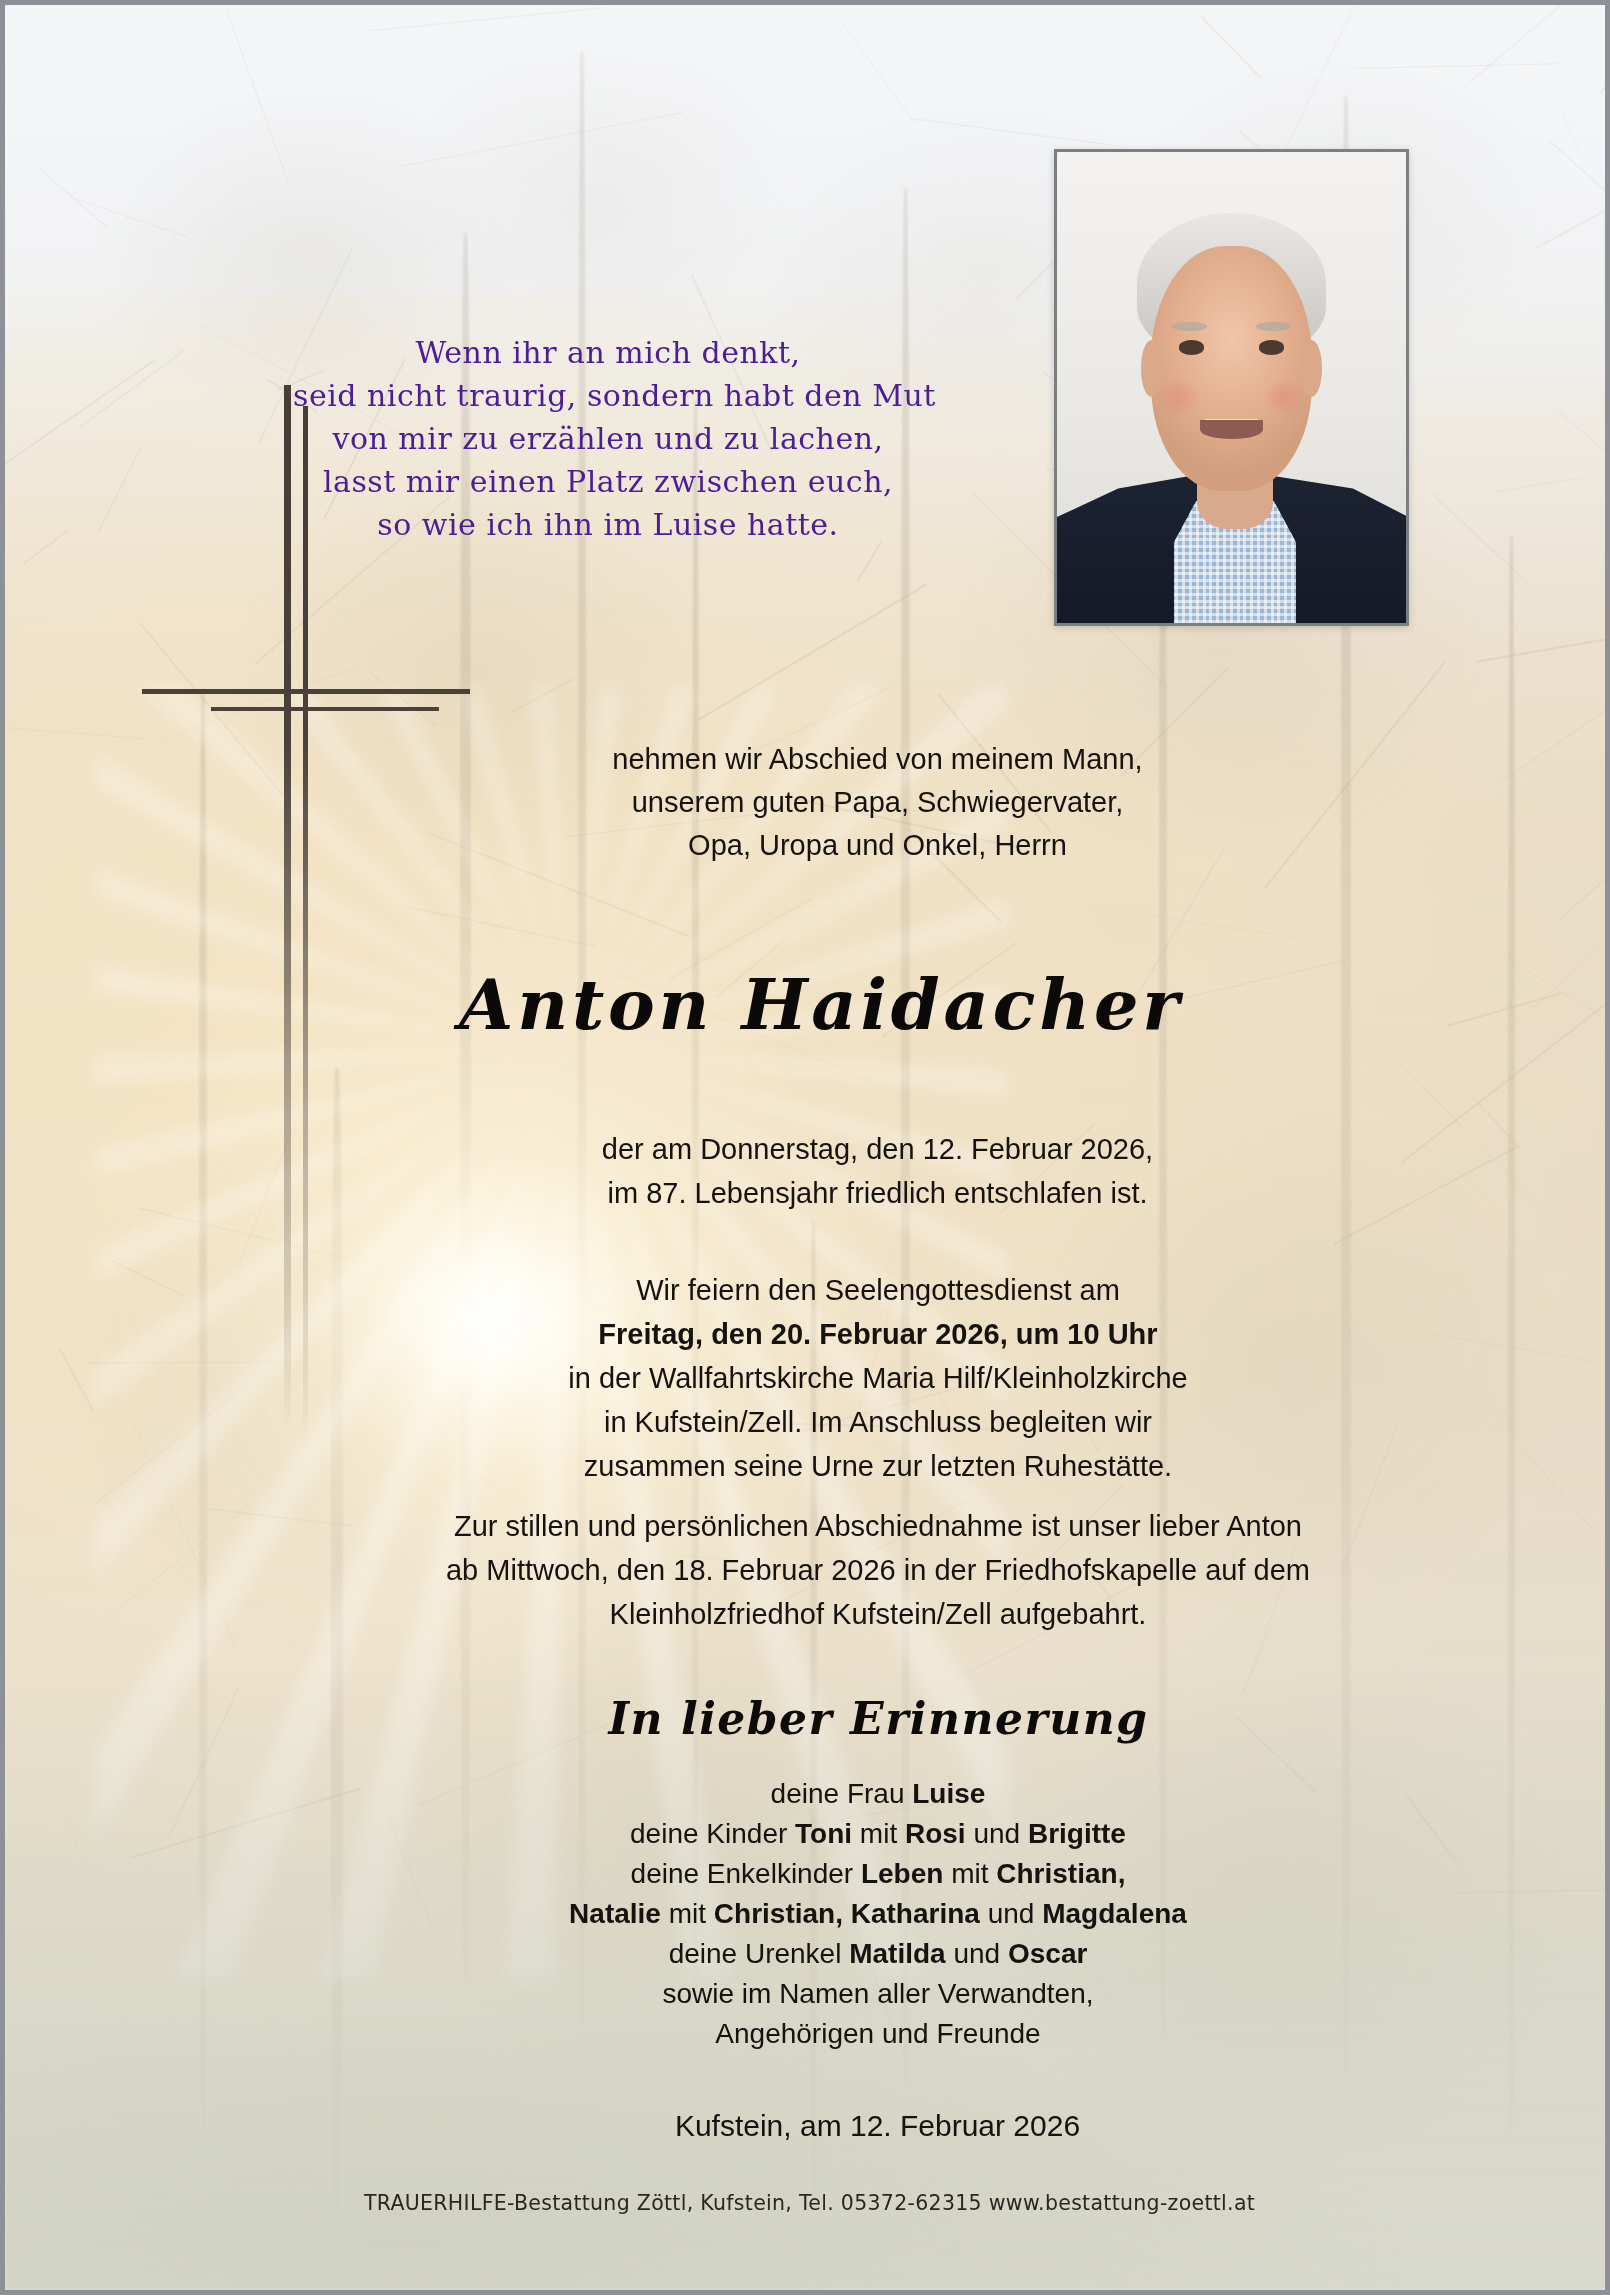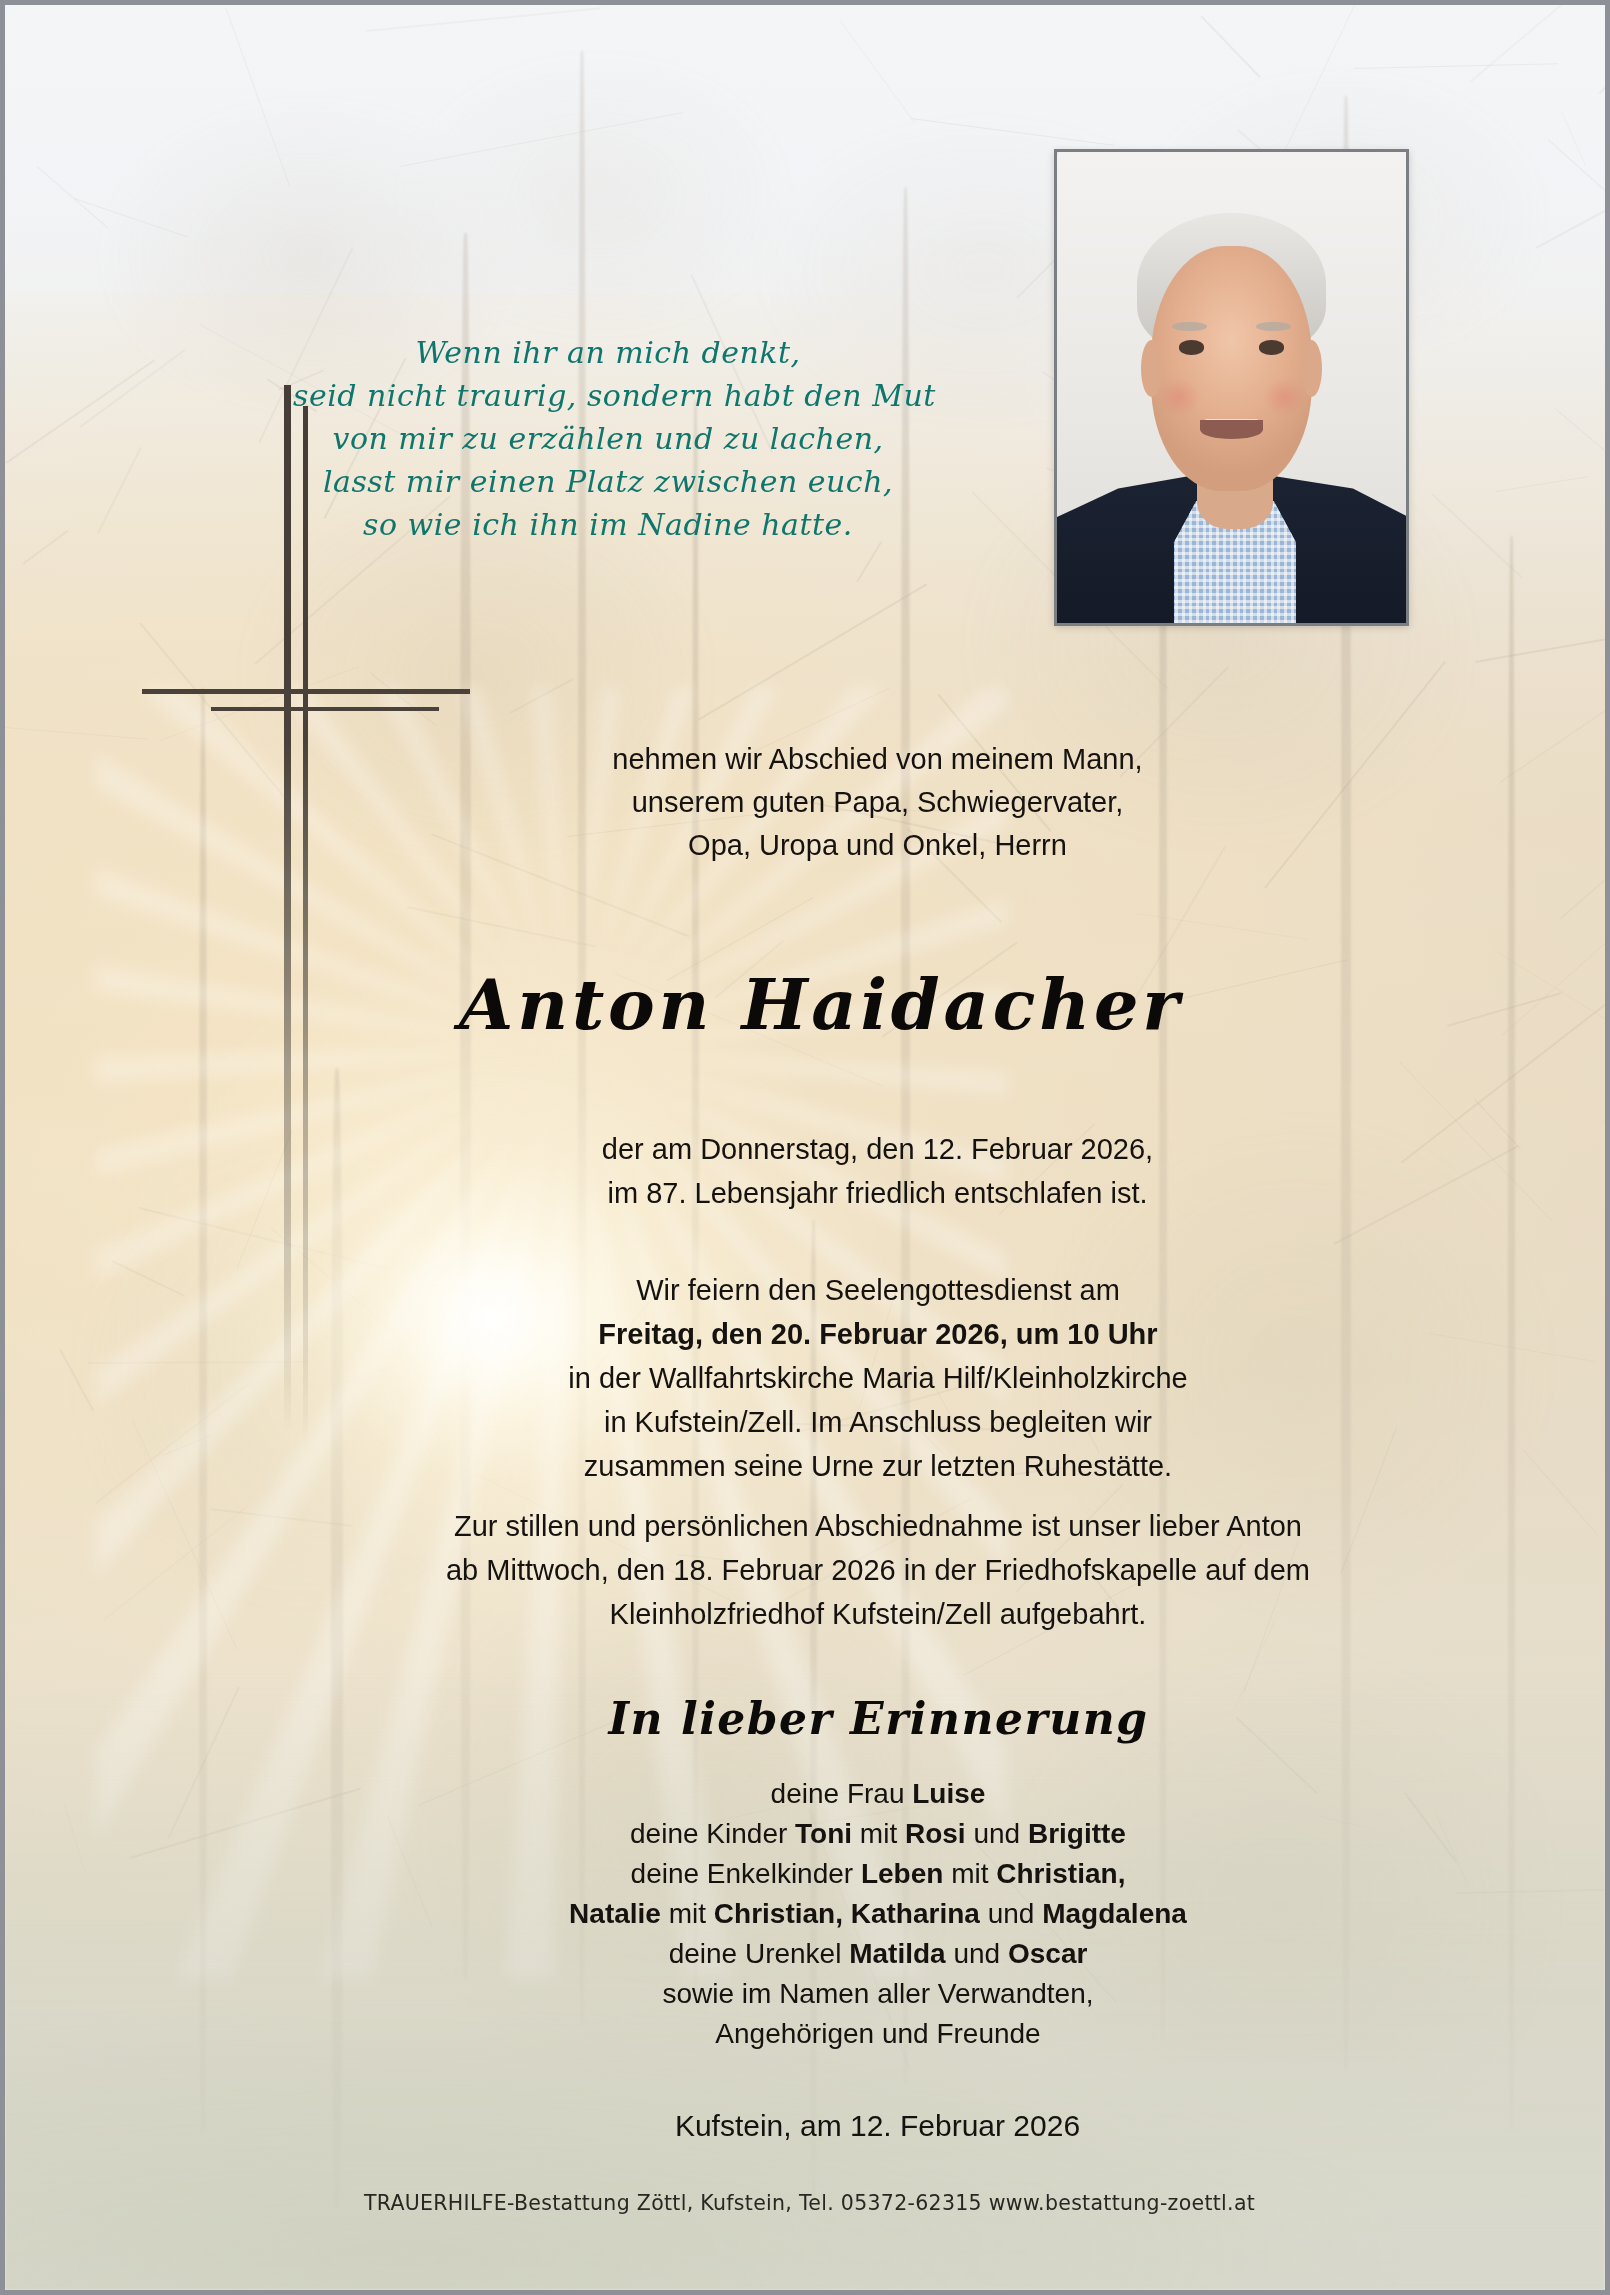--- a/index.html
+++ b/index.html
@@ -113,22 +113,22 @@
   .ph-mouth{position:absolute;left:41%;top:57%;width:18%;height:4%;
     background:#8e5b52;border-radius:0 0 50% 50%;}
   .ph-teeth{position:absolute;left:42.5%;top:56.6%;width:15%;height:2%;background:#efe6dc;border-radius:1.5px;}
   .ph-cheek{position:absolute;top:48%;width:12%;height:8%;border-radius:50%;
     background:radial-gradient(closest-side, rgba(226,132,120,.5), rgba(226,132,120,0));}
   .ph-cheek.l{left:29%;} .ph-cheek.r{right:29%;}
 
   
   .txt{position:absolute;color:#15120f;text-align:center;}
   .poem{left:288px;top:326px;width:630px;
-        font-family:"DejaVu Serif",serif;font-style:italic;
-        font-size:30px;line-height:43px;letter-spacing:0.5px;color:#0f766e;}
+        font-family:"DejaVu Serif",serif;
+        font-size:30px;line-height:43px;letter-spacing:0.5px;color:#4c1d95;}
   .poem div{white-space:nowrap;}
 
   .intro{left:455px;top:733px;width:835px;font-size:29px;line-height:43px;
          font-weight:400;color:#16120f;}
 
   .name{left:349px;top:958px;width:934px;
         font-family:"DejaVu Serif",serif;font-style:italic;font-weight:700;
         font-size:70px;line-height:84px;letter-spacing:3.8px;color:#0c0a08;}
 
   .death{left:455px;top:1122px;width:835px;font-size:29px;line-height:44px;}
@@ -333,21 +333,21 @@
     <div class="ph-cheek r"></div>
     <div class="ph-teeth"></div>
     <div class="ph-mouth"></div>
   </div>
 
   <div class="txt poem" id="poem">
       <div class="nw">Wenn ihr an mich denkt,</div>
       <div class="nw">seid nicht traurig, sondern habt den Mut</div>
       <div class="nw">von mir zu erzählen und zu lachen,</div>
       <div class="nw">lasst mir einen Platz zwischen euch,</div>
-      <div class="nw">so wie ich ihn im Nadine hatte.</div>
+      <div class="nw">so wie ich ihn im Luise hatte.</div>
     </div>
 
   <div class="txt intro" id="intro">
       <div class="nw">nehmen wir Abschied von meinem Mann,</div>
       <div class="nw">unserem guten Papa, Schwiegervater,</div>
       <div class="nw">Opa, Uropa und Onkel, Herrn</div>
     </div>
 
   <div class="txt name">Anton Haidacher</div>
 

